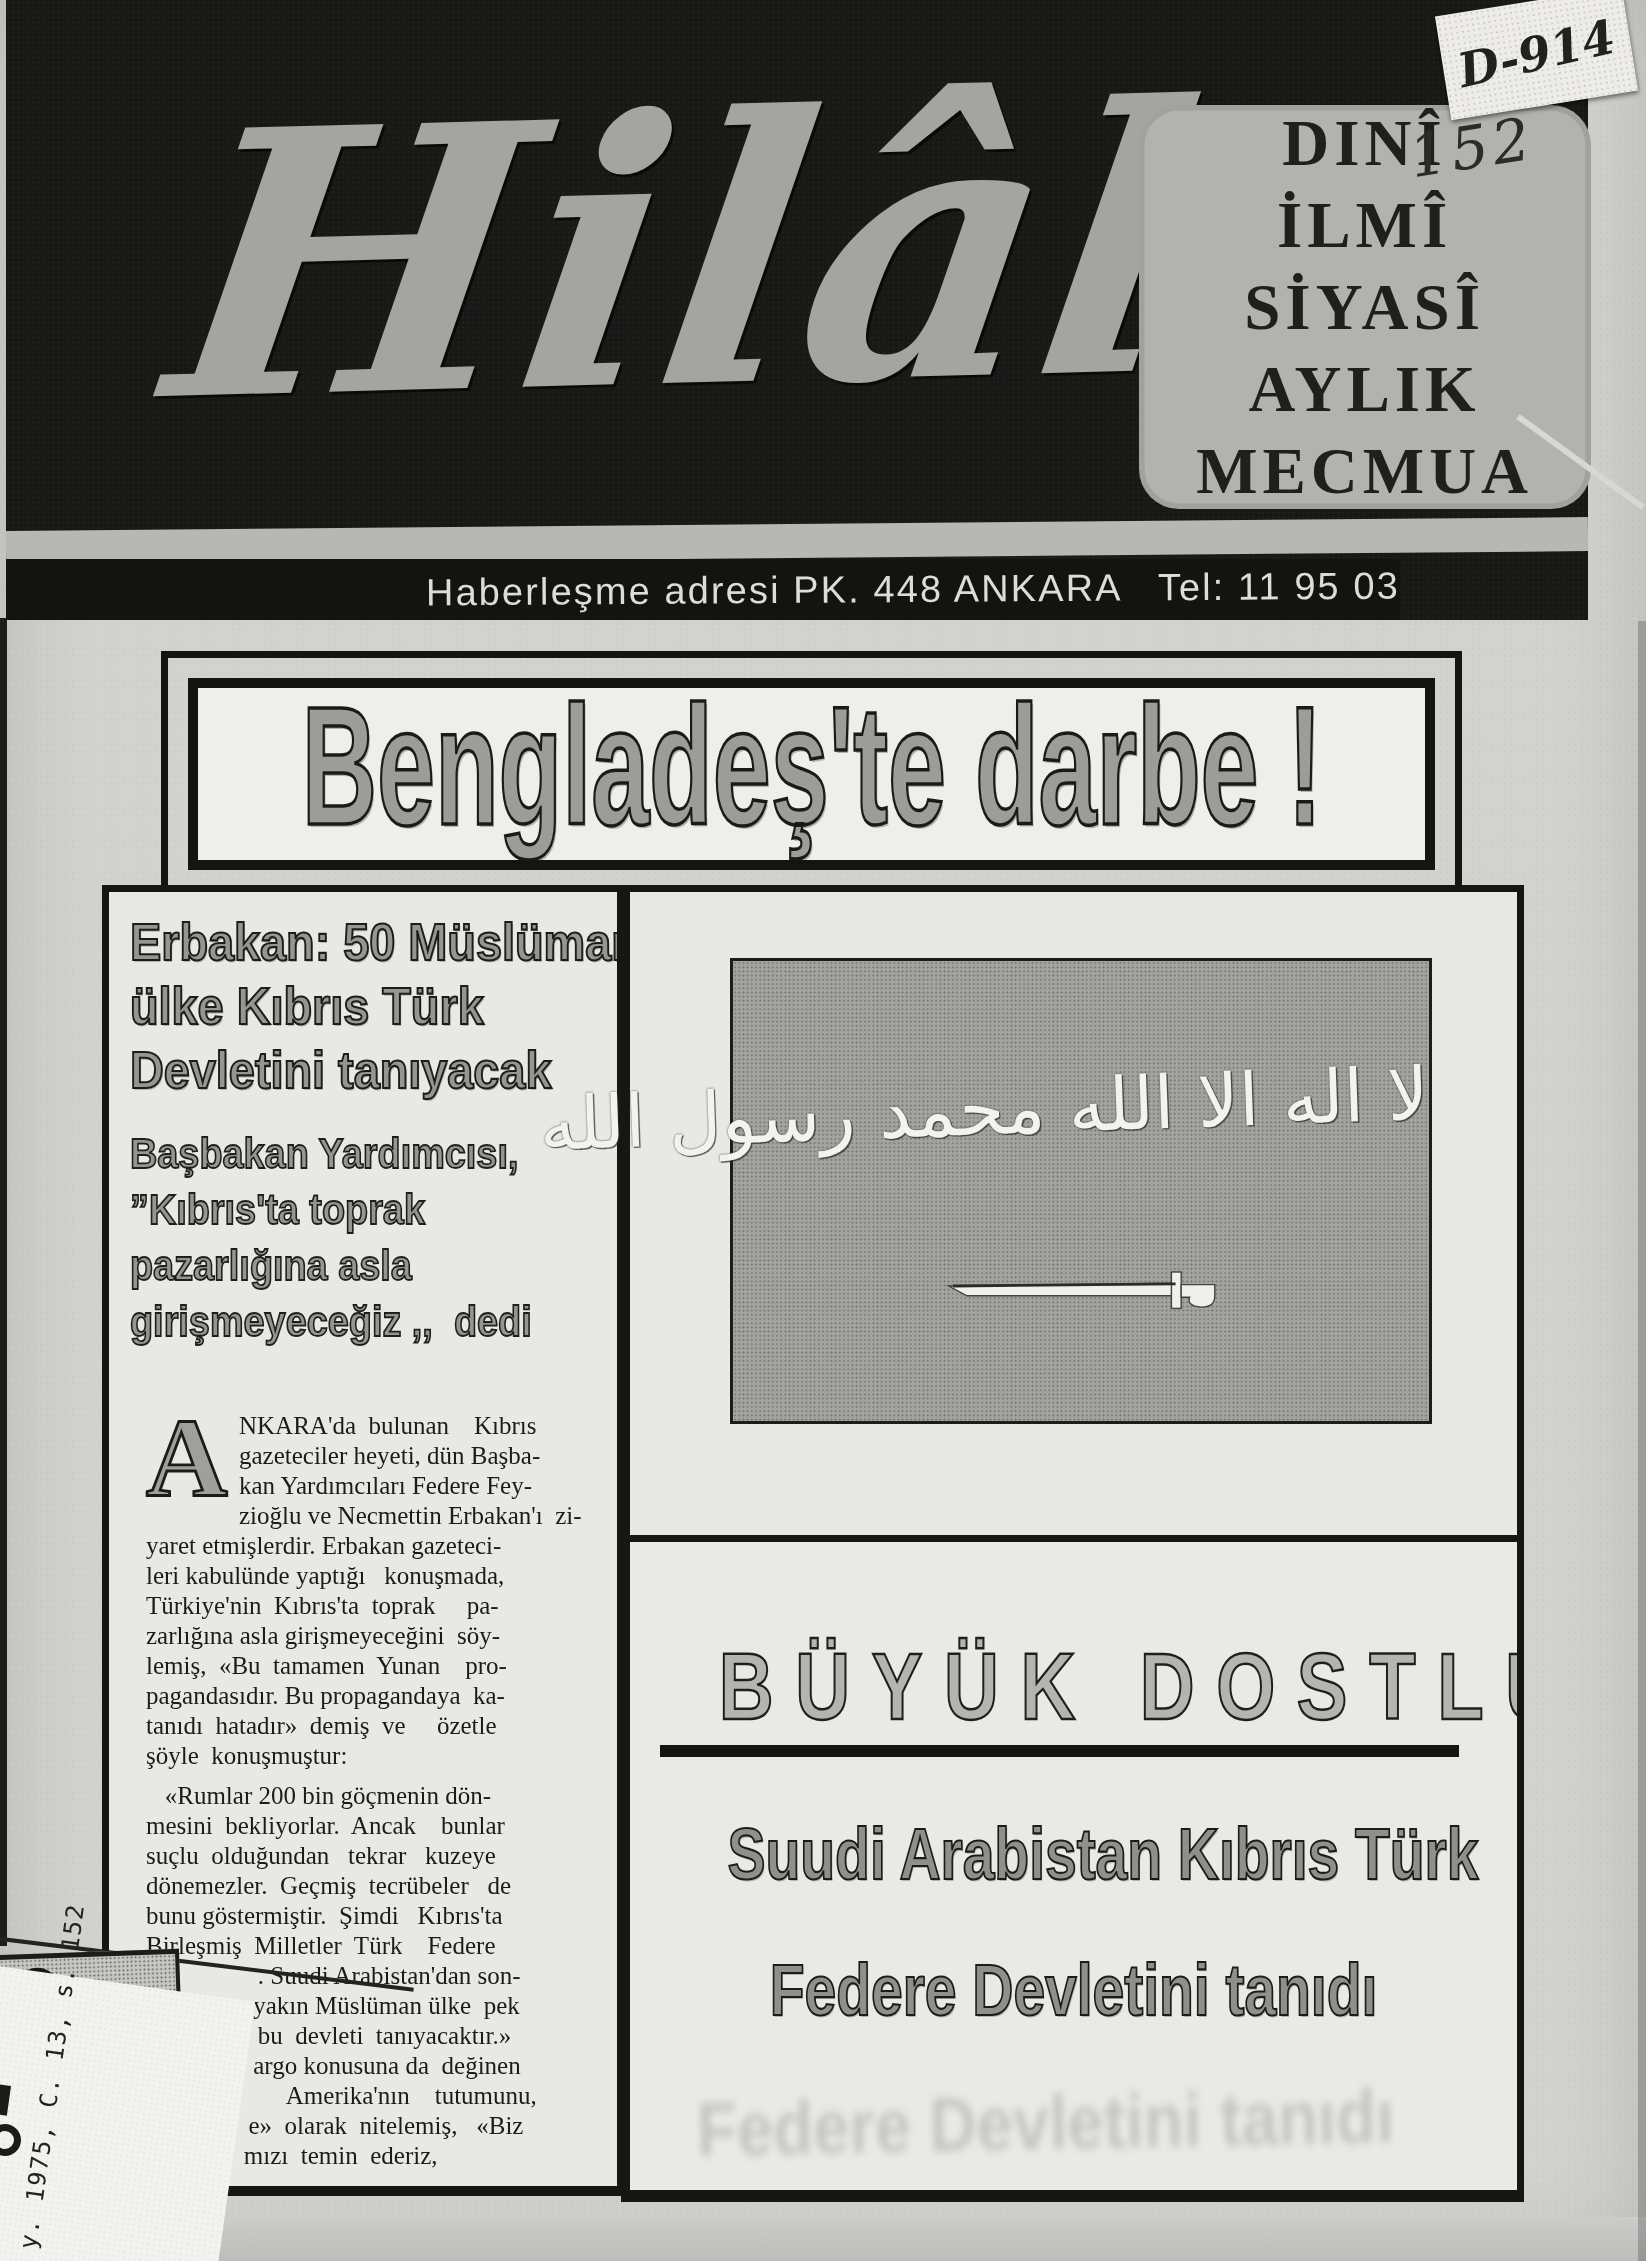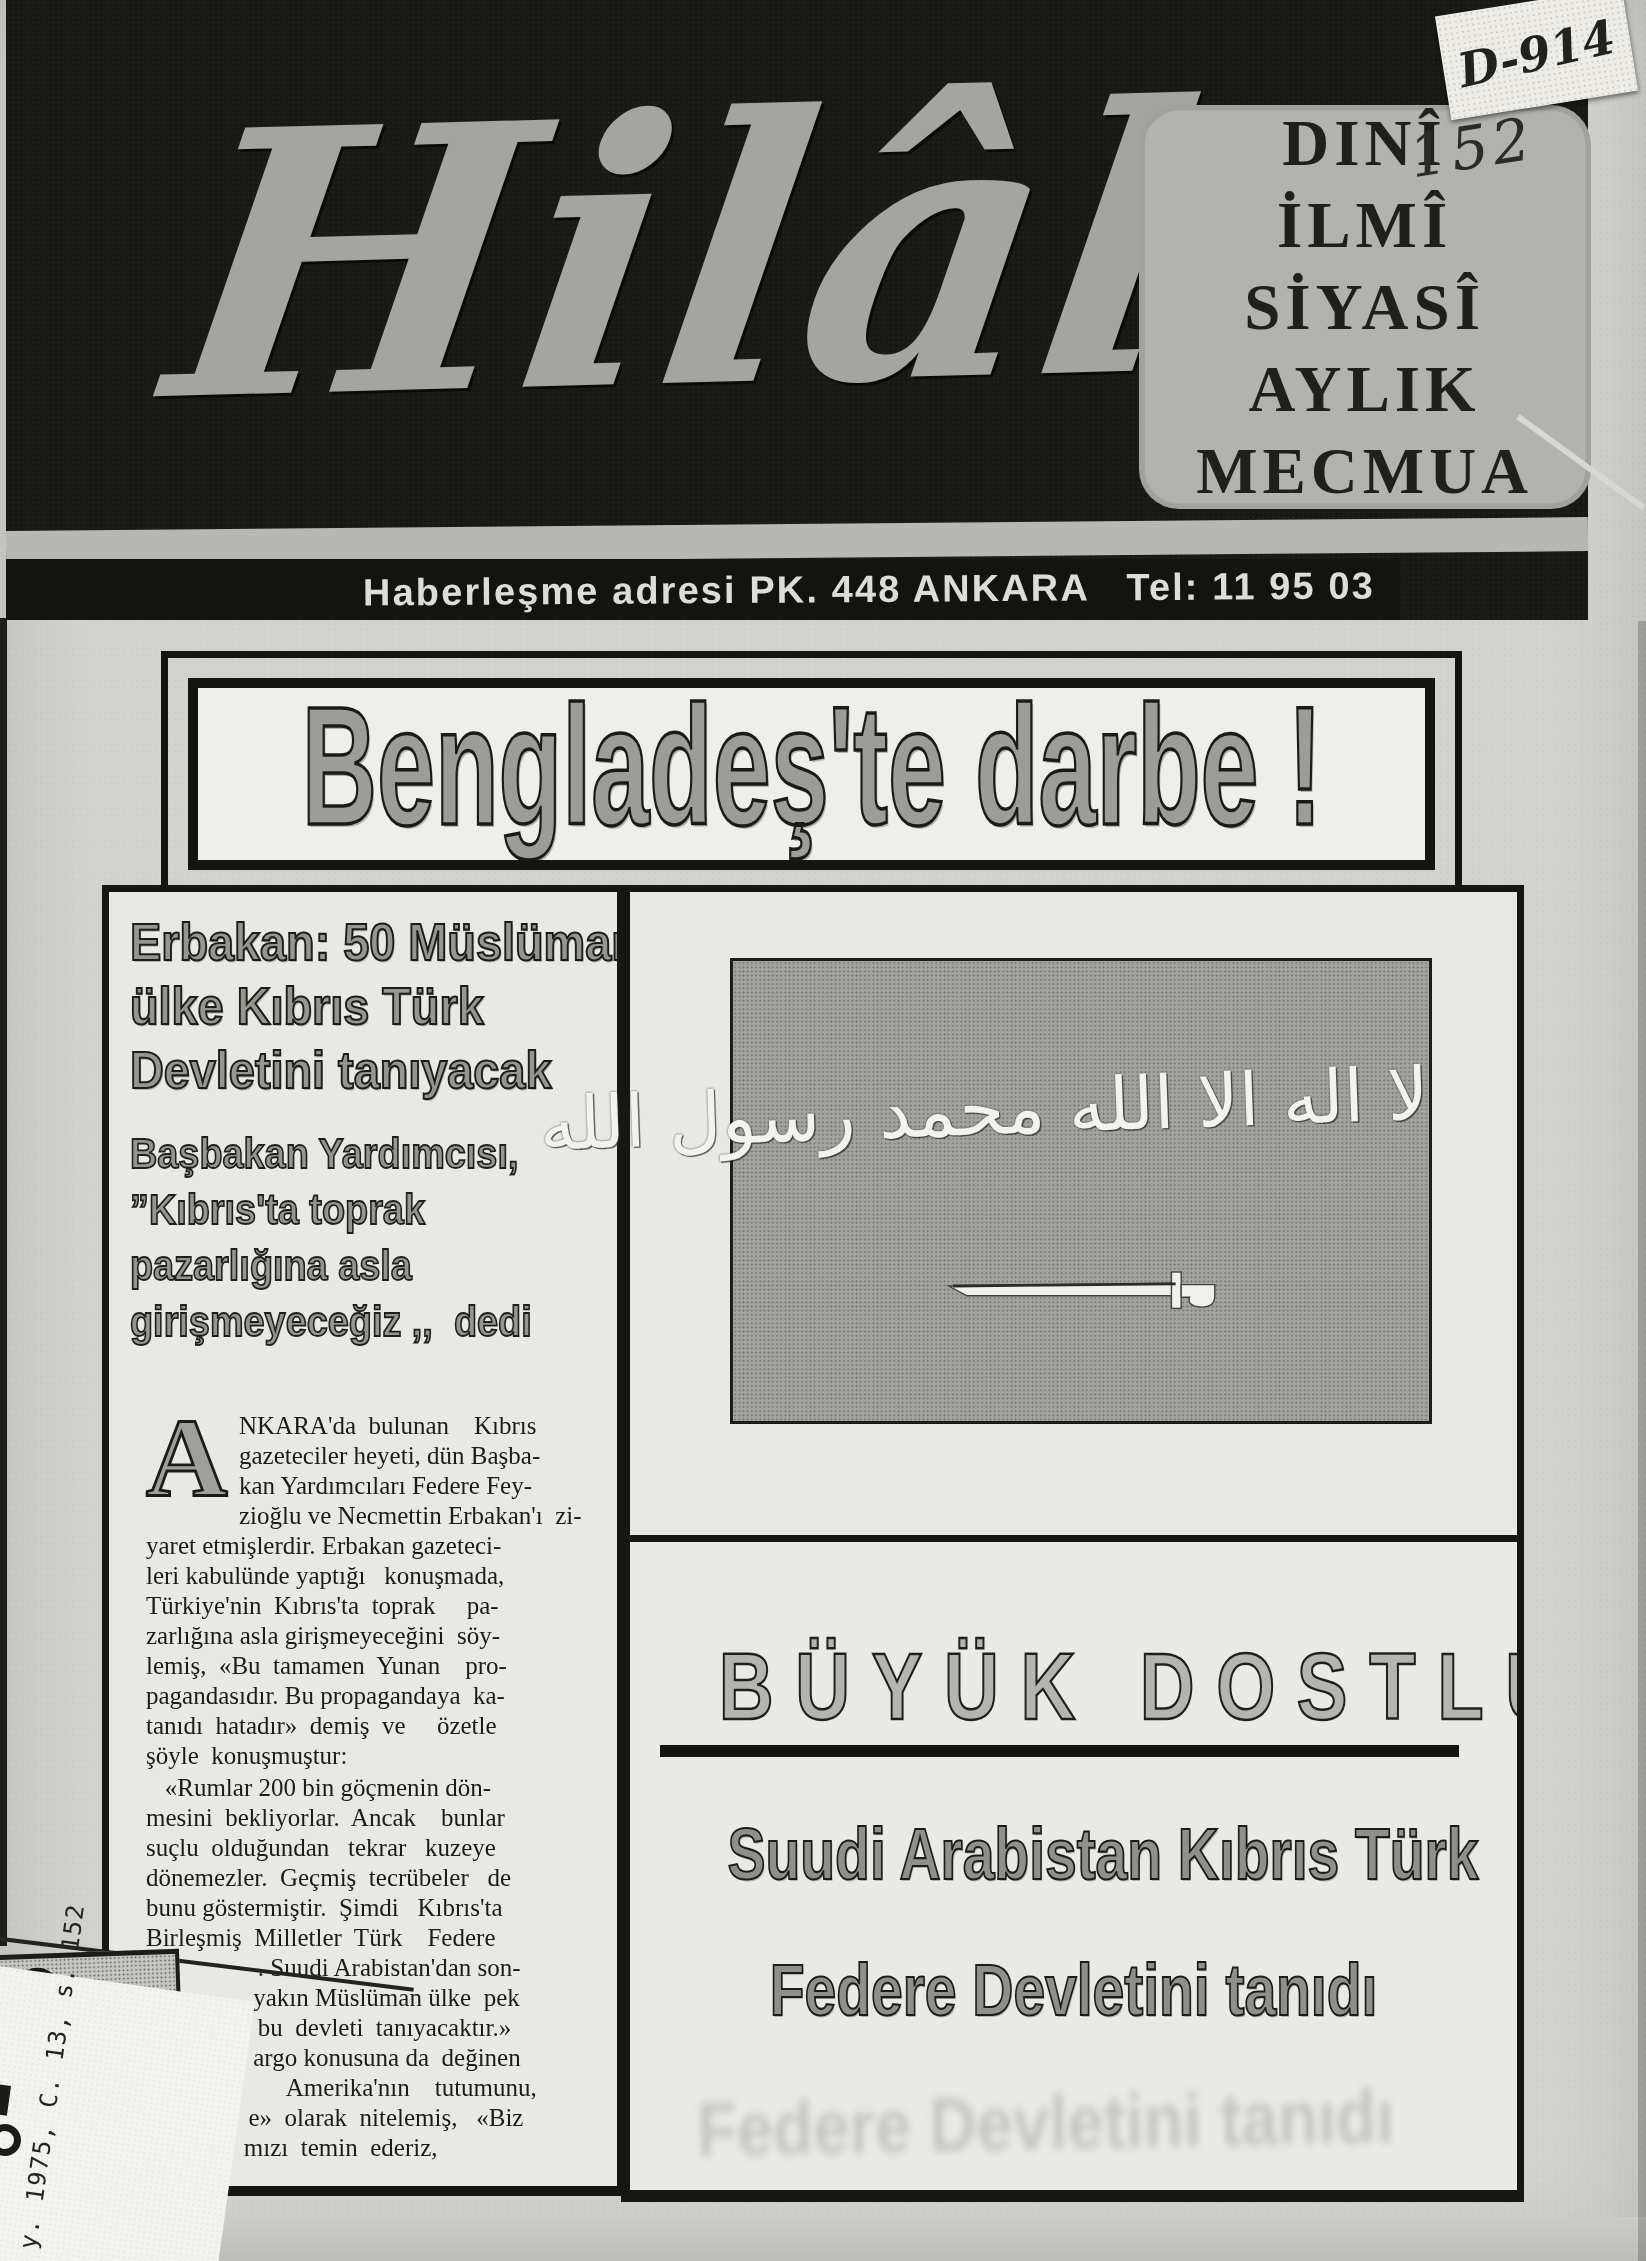--- a/index.html
+++ b/index.html
@@ -11,21 +11,21 @@
     font-family:"Liberation Sans",sans-serif;color:#161614;}
   .abs{position:absolute;}
   
   .hdr{left:5.6px;top:0;width:1582px;height:620px;background:#181816;
     background-image:radial-gradient(rgba(220,220,215,.07) 0.7px,transparent 1.1px);background-size:5px 5px;}
   .logo{left:177px;top:28px;font-family:"DejaVu Serif",serif;font-style:italic;font-weight:bold;
     font-size:367px;line-height:452px;color:#a4a4a0;transform:skewX(-10deg) rotate(-1.5deg);
     text-shadow:2.8px 2.8px 0 rgba(0,0,0,.6);}
   .paper-strip{left:0;top:524px;width:1582px;height:34px;background:#b7b7b3;transform:rotate(-.5deg);}
   .addr{left:0;top:559px;width:1394px;height:61px;background:#131311;display:flex;align-items:center;
-    justify-content:center;padding-left:332px;box-sizing:border-box;font-weight:bold;}
+    justify-content:flex-end;padding-left:332px;box-sizing:border-box;}
   .addr span{font-size:38px;letter-spacing:2.1px;color:#dcdcd8;white-space:pre;transform:rotate(-.4deg);}
   .descbox{left:1133px;top:105px;width:452px;height:404px;background:#b2b2ae;border-radius:40px;
     display:flex;flex-direction:column;align-items:center;justify-content:space-between;
     box-shadow:inset 0 0 0 5.6px rgba(40,40,38,.12);}
   .d-line{font-family:"Liberation Serif",serif;font-weight:bold;font-size:65px;line-height:76px;
     letter-spacing:5px;color:#1f1f1d;white-space:pre;}
   .scratch{left:1497px;top:459px;width:155px;height:6.4px;background:#d7d7d3;transform:rotate(36deg);}
   .sticker{left:1442px;top:1.4px;width:189px;height:105px;background:#edece7;transform:rotate(-9deg);
     display:flex;align-items:center;justify-content:center;box-shadow:0 2.1px 5.6px rgba(0,0,0,.55);
     background-image:radial-gradient(rgba(60,60,58,.18) 0.7px,transparent 1px);background-size:5.6px 5.6px;}
@@ -57,21 +57,21 @@
     text-shadow:1.4px 2.1px 0 rgba(20,20,18,.25);}
   .col-subhead{position:absolute;left:21px;top:233px;}
   .s-line{font-weight:bold;font-size:43px;line-height:56px;white-space:pre;color:#96968f;
     -webkit-text-stroke:1.8px #1e1e1c;transform:scaleX(.88);transform-origin:left center;}
   .col-body{position:absolute;left:37px;top:519px;width:466px;font-family:"Liberation Serif",serif;
     font-size:25px;line-height:30px;color:#1b1b19;}
   .b-line{white-space:pre;}
   .dropcap{float:left;width:83px;height:92px;margin:2.8px 10px 0 0;font-family:"Liberation Serif",serif;
     font-weight:bold;font-size:113px;line-height:88px;color:#a0a09a;-webkit-text-stroke:2.8px #1b1b19;}
   .pgroup{margin:0;}
-  .pgroup + .pgroup{margin-top:2px;}
+  .pgroup + .pgroup{margin-top:10px;}
   
   .flag{position:absolute;left:100px;top:66px;width:696px;height:460px;background:#a3a39f;
     background-image:radial-gradient(rgba(50,50,48,.38) 0.8px,transparent 1.1px);background-size:4.2px 4.2px;
     border:3.5px solid #1c1c1a;}
   .shahada{position:absolute;left:0;right:0;top:102px;text-align:center;direction:rtl;
     font-family:"DejaVu Sans",sans-serif;font-size:73px;color:#f2f2ee;transform:rotate(-2deg);
     text-shadow:0 0 2.1px #3a3a38,1.4px 1.4px 0 rgba(30,30,28,.6);letter-spacing:1.4px;white-space:nowrap;}
   .sword{position:absolute;left:212px;top:304px;width:282px;height:56px;}
   
   .f-title{position:absolute;left:0;right:0;top:90px;text-align:center;font-size:95px;font-weight:bold;

